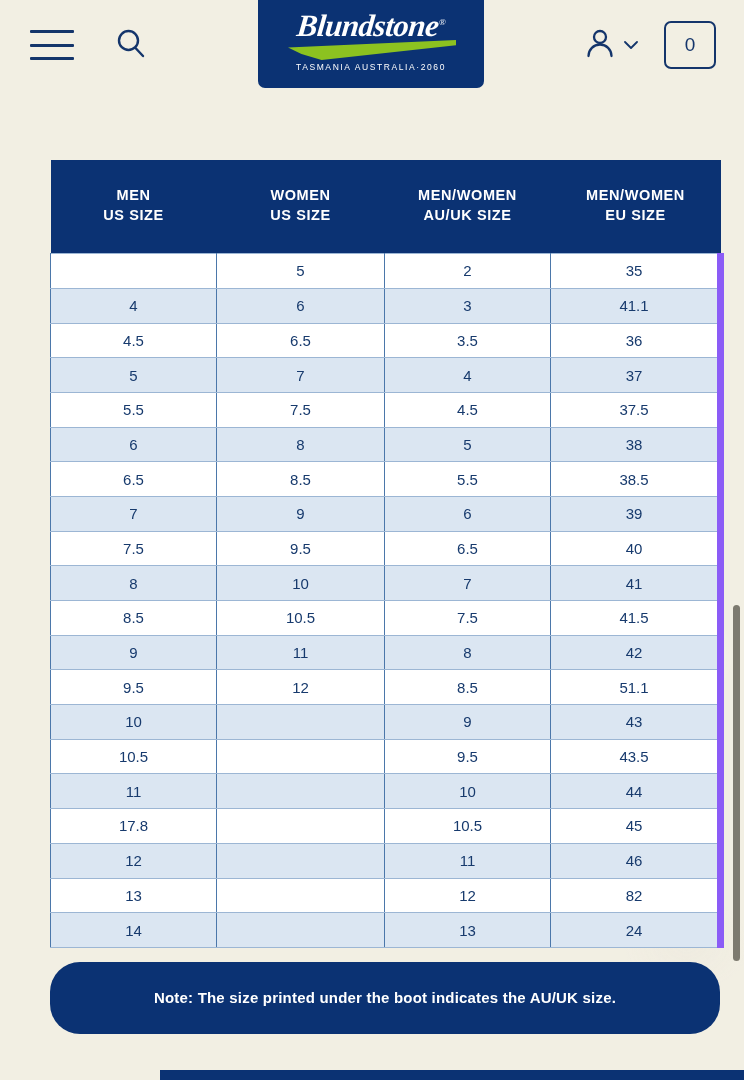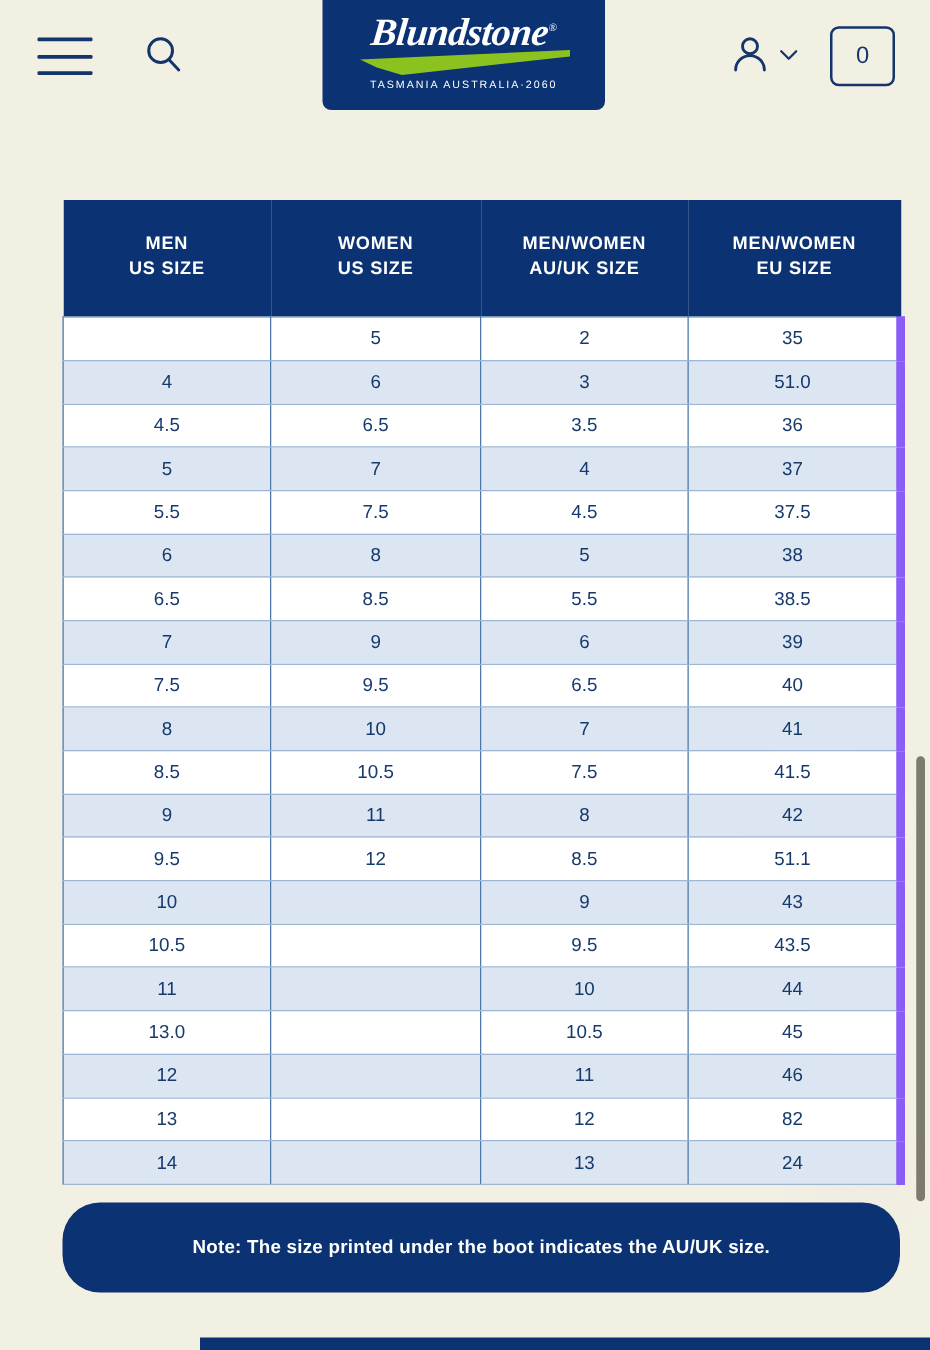--- a/index.html
+++ b/index.html
@@ -287,21 +287,21 @@
           <tr>
             <td></td>
             <td>5</td>
             <td>2</td>
             <td>35</td>
           </tr>
           <tr class="alt">
             <td>4</td>
             <td>6</td>
             <td>3</td>
-            <td>51.0</td>
+            <td>41.1</td>
           </tr>
           <tr>
             <td>4.5</td>
             <td>6.5</td>
             <td>3.5</td>
             <td>36</td>
           </tr>
           <tr class="alt">
             <td>5</td>
             <td>7</td>
@@ -374,21 +374,21 @@
             <td>9.5</td>
             <td>43.5</td>
           </tr>
           <tr class="alt">
             <td>11</td>
             <td></td>
             <td>10</td>
             <td>44</td>
           </tr>
           <tr>
-            <td>13.0</td>
+            <td>17.8</td>
             <td></td>
             <td>10.5</td>
             <td>45</td>
           </tr>
           <tr class="alt">
             <td>12</td>
             <td></td>
             <td>11</td>
             <td>46</td>
           </tr>

